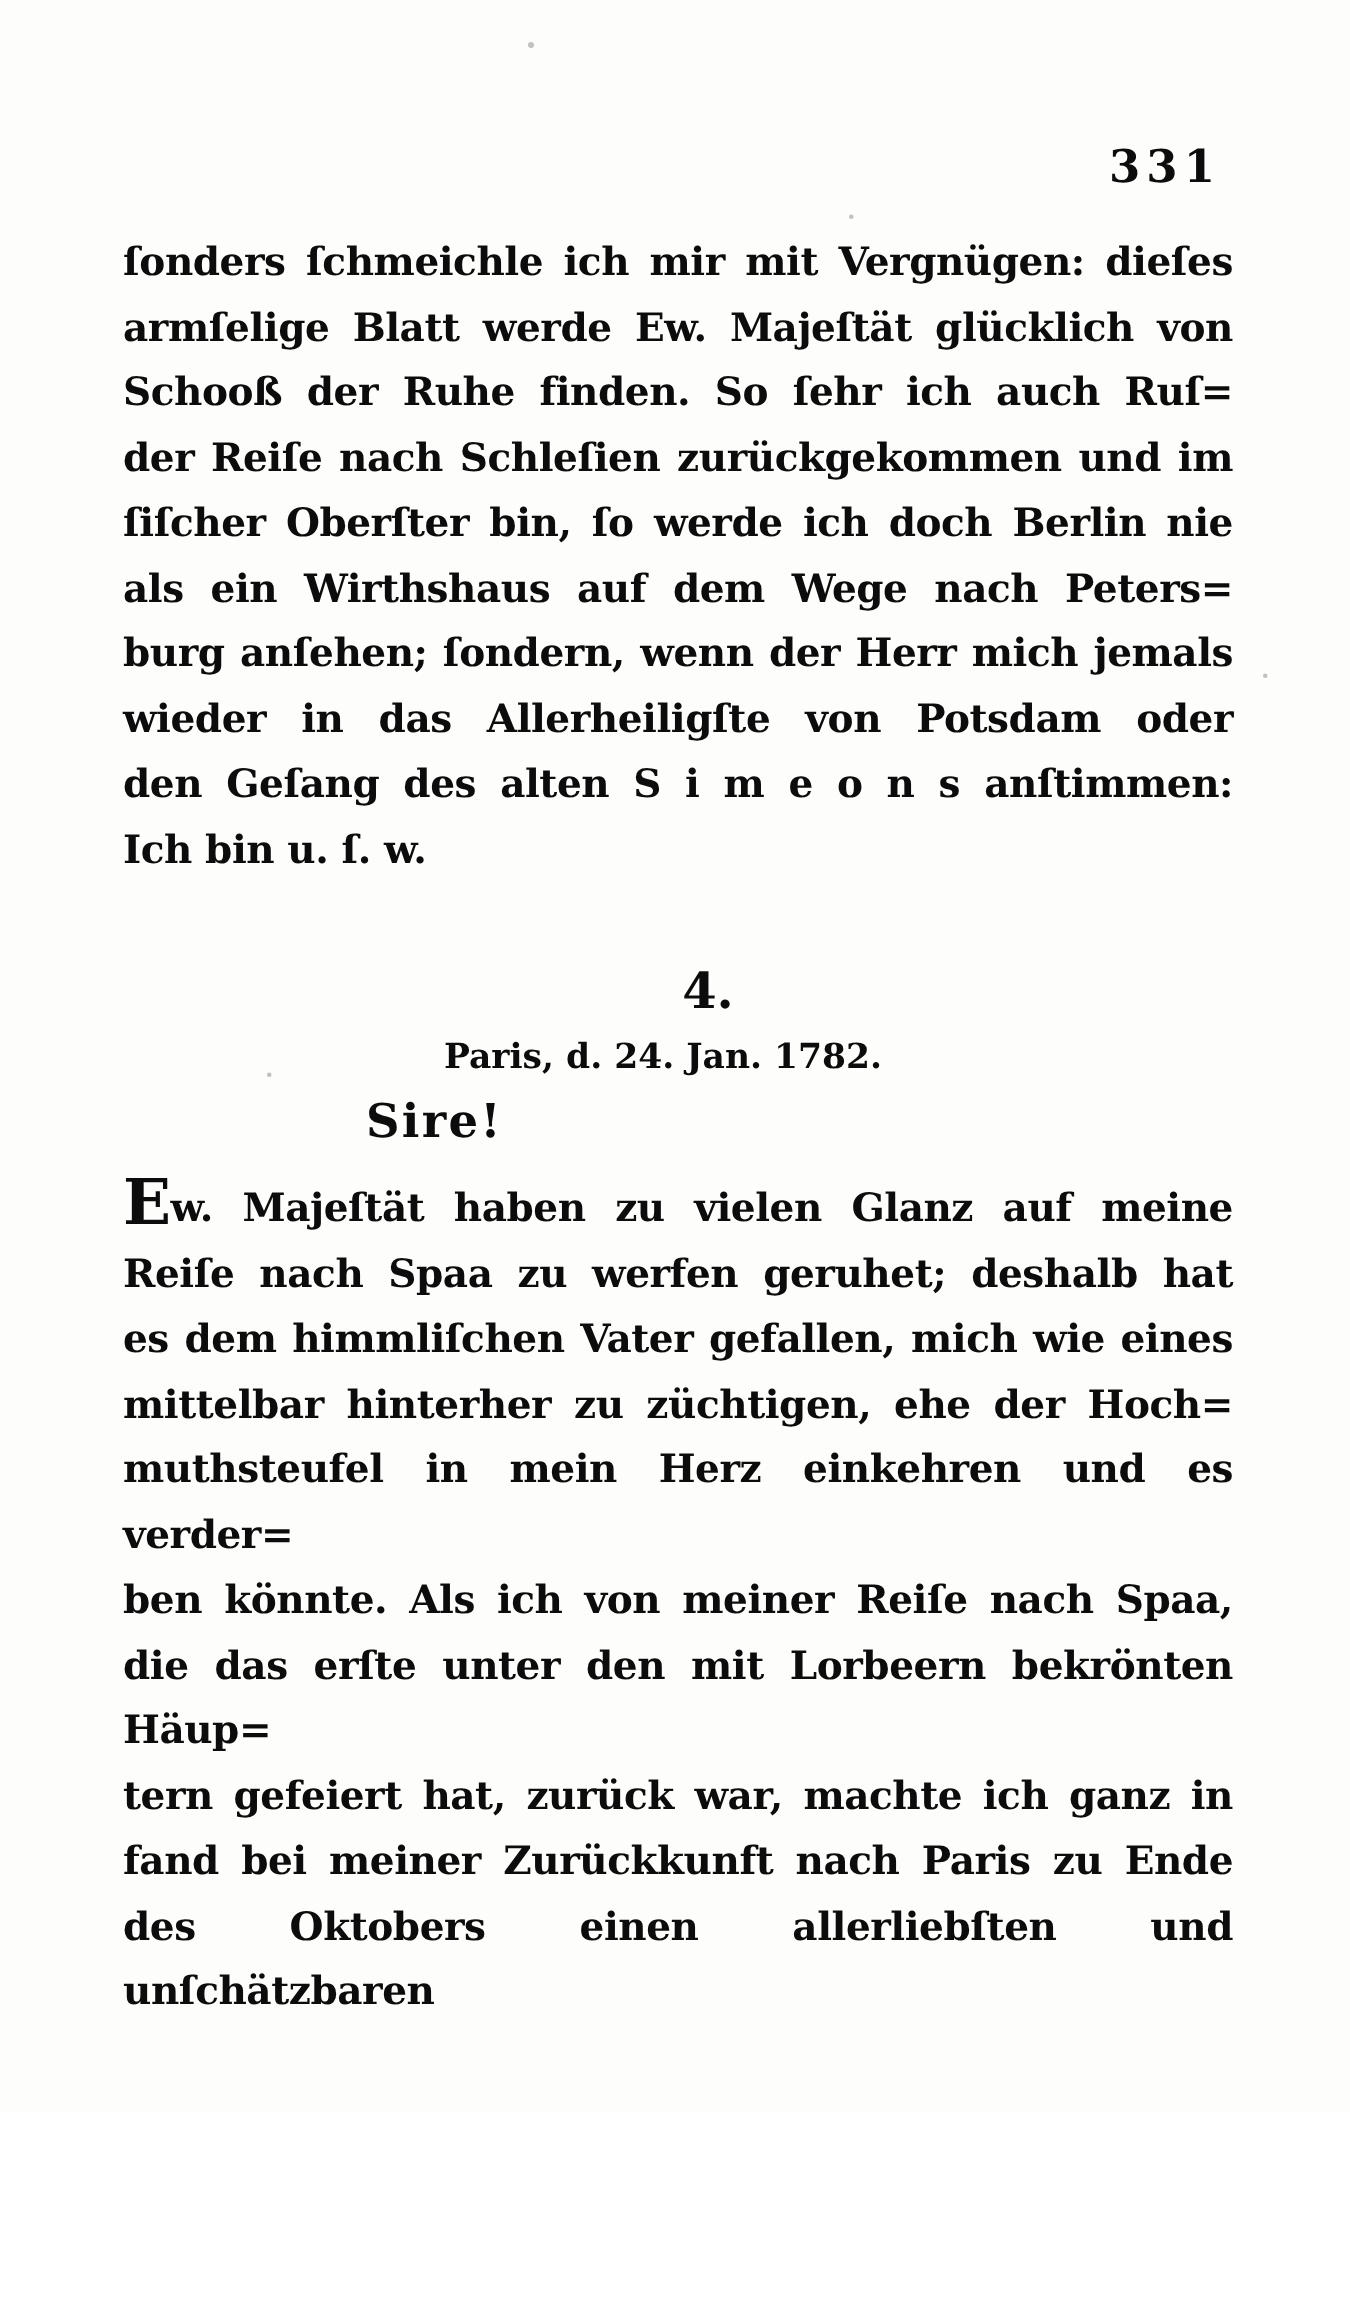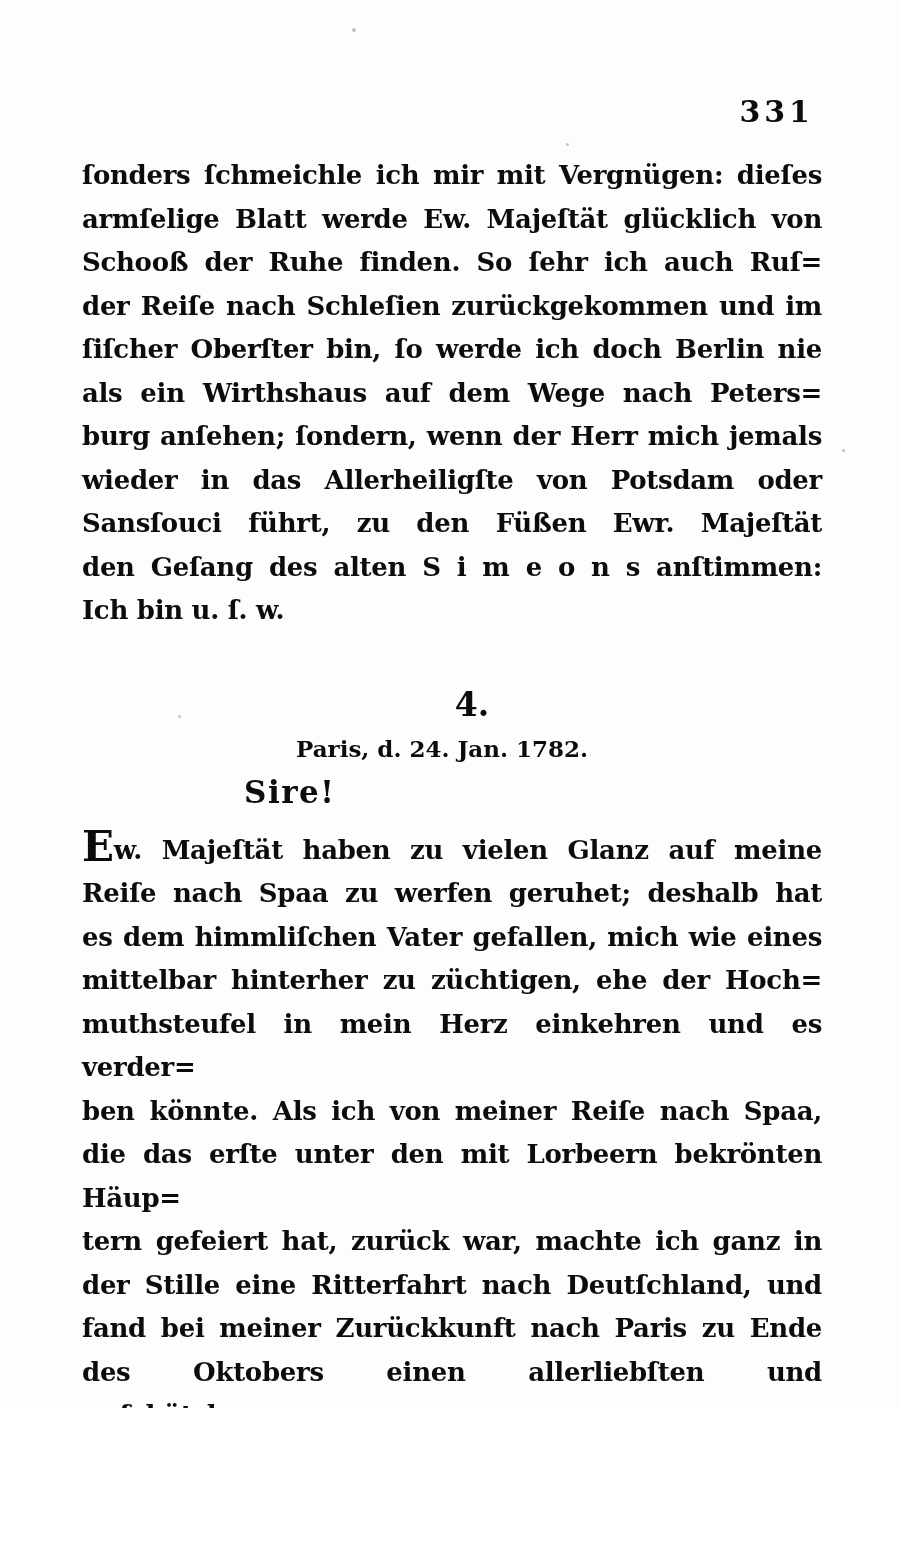--- a/index.html
+++ b/index.html
@@ -85,38 +85,36 @@
 
   <div class="textblock">
     <div class="jline">ſonders ſchmeichle ich mir mit Vergnügen: dieſes</div>
     <div class="jline">armſelige Blatt werde Ew. Majeſtät glücklich von</div>
     <div class="jline">Schooß der Ruhe finden. So ſehr ich auch Ruſ=</div>
     <div class="jline">der Reiſe nach Schleſien zurückgekommen und im</div>
     <div class="jline">ſiſcher Oberſter bin, ſo werde ich doch Berlin nie</div>
     <div class="jline">als ein Wirthshaus auf dem Wege nach Peters=</div>
     <div class="jline">burg anſehen; ſondern, wenn der Herr mich jemals</div>
     <div class="jline">wieder in das Allerheiligſte von Potsdam oder</div>
-    <div class="jline">Sansſouci führt, zu den Füßen Ewr. Majeſtät</div>
     <div class="jline">den Geſang des alten S i m e o n s anſtimmen:</div>
     <div class="lline closing">Ich bin u. ſ. w.</div>
   </div>
 
   <div class="heading4">4.</div>
 
   <div class="dateline">Paris, d. 24. Jan. 1782.</div>
 
   <div class="sire">Sire!</div>
 
   <div class="textblock body4">
     <div class="jline"><span class="initial">E</span><span>w. Majeſtät haben zu vielen Glanz auf meine</span></div>
     <div class="jline">Reiſe nach Spaa zu werfen geruhet; deshalb hat</div>
     <div class="jline">es dem himmliſchen Vater gefallen, mich wie eines</div>
     <div class="jline">mittelbar hinterher zu züchtigen, ehe der Hoch=</div>
     <div class="jline">muthsteufel in mein Herz einkehren und es verder=</div>
     <div class="jline">ben könnte. Als ich von meiner Reiſe nach Spaa,</div>
     <div class="jline">die das erſte unter den mit Lorbeern bekrönten Häup=</div>
     <div class="jline">tern gefeiert hat, zurück war, machte ich ganz in</div>
-    <div class="jline">der Stille eine Ritterfahrt nach Deutſchland, und</div>
     <div class="jline">fand bei meiner Zurückkunft nach Paris zu Ende</div>
     <div class="jline">des Oktobers einen allerliebſten und unſchätzbaren</div>
   </div>
 
 </div>
 
 </body></html>

